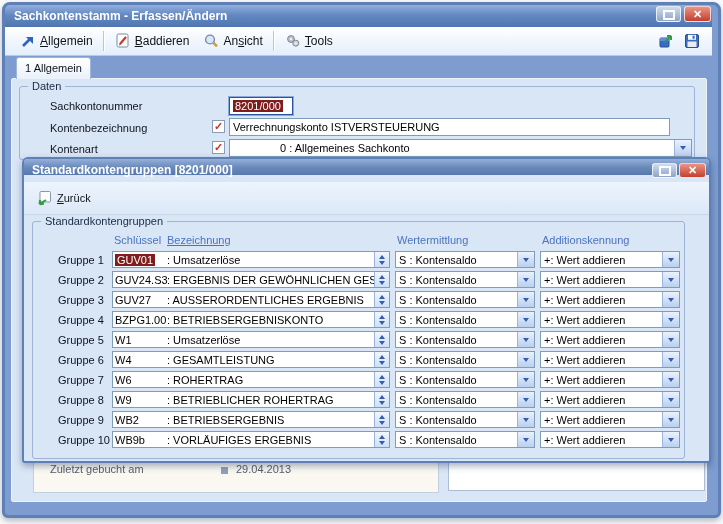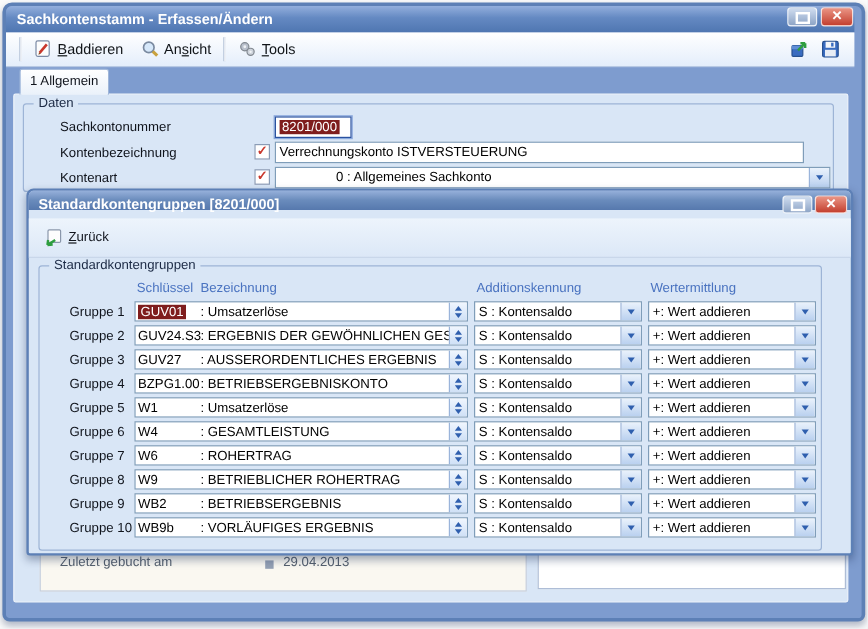--- a/index.html
+++ b/index.html
@@ -91,20 +91,27 @@
 
   <div class="abs win-frame"></div>
 
   <div class="abs titlebar">
     <span>Sachkontenstamm - Erfassen/Ändern</span>
   </div>
   <div class="abs cap-btn btn-max" style="left:656px;top:6px;width:25px;"><i></i></div>
   <div class="abs cap-btn btn-close" style="left:684px;top:6px;width:27px;">✕</div>
 
   <div class="abs toolbar">
+    <div class="tb-item">
+      <svg class="icon16" viewBox="0 0 16 16">
+          <path d="M3 13 L11 5" stroke="#2f63c0" stroke-width="2.6" fill="none"></path>
+          <path d="M6 4 h7 v7 z" fill="#2f63c0"></path>
+        </svg>
+      <span><span></span><span class="mn">A</span><span>llgemein</span></span>
+    </div>
     <div class="tb-sep"></div>
     <div class="tb-item">
       <svg class="icon16" viewBox="0 0 16 16">
           <rect x="2" y="1" width="11" height="13" rx="1.5" fill="#fdfdfd" stroke="#7b8aa5"></rect>
           <path d="M5 11 L11 4" stroke="#c9372c" stroke-width="2.2"></path>
           <path d="M4 12.6 l2 -.8 -1.4 -1.2 z" fill="#8a4a20"></path>
         </svg>
       <span><span></span><span class="mn">B</span><span>addieren</span></span>
     </div>
     <div class="tb-item">
@@ -188,24 +195,24 @@
         <span><span class="mn">Z</span><span>urück</span></span>
       </div>
     </div>
 
     <div class="abs group mgroup">
       <span class="legend">Standardkontengruppen</span>
       <div class="mgrid">
         <div class="hdr"></div>
         <div class="hdr2">
           <span style="left:2px;">Schlüssel</span>
-          <span style="left:55px;">Bezeichnung</span>
+          <span style="left:55px;text-decoration:underline;">Bezeichnung</span>
         </div>
+        <div class="hdr" style="padding-left:2px;">Wertermittlung</div>
         <div class="hdr" style="padding-left:2px;">Additionskennung</div>
-        <div class="hdr" style="padding-left:2px;">Wertermittlung</div>
 
       <div class="g-label">Gruppe 1</div>
           <div class="fld rowfld">
             <span class="keycell"><span class="sel-text">GUV01</span></span>
             <span class="bezcell">: Umsatzerlöse</span>
             <span class="spin">
               <i class="up"></i>
               <i class="dn"></i>
             </span>
           </div>

